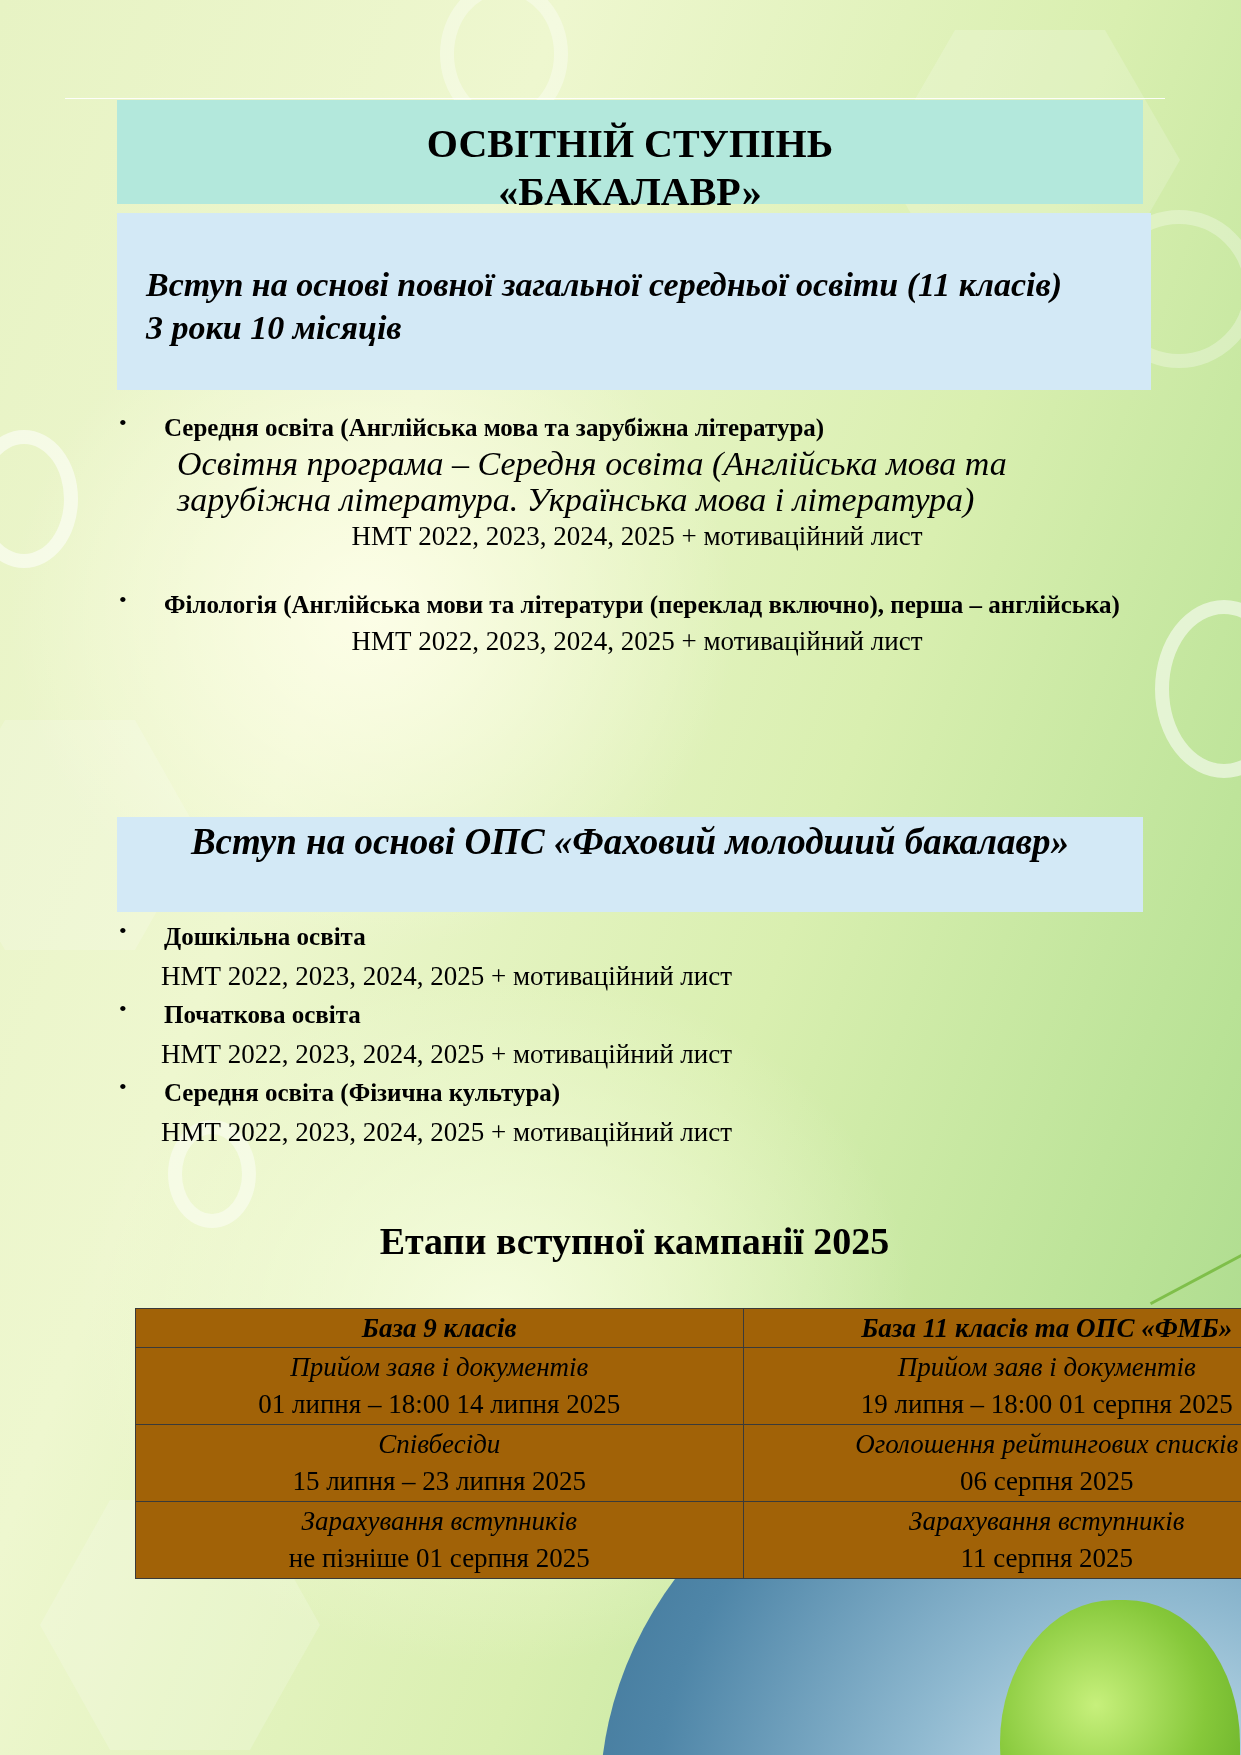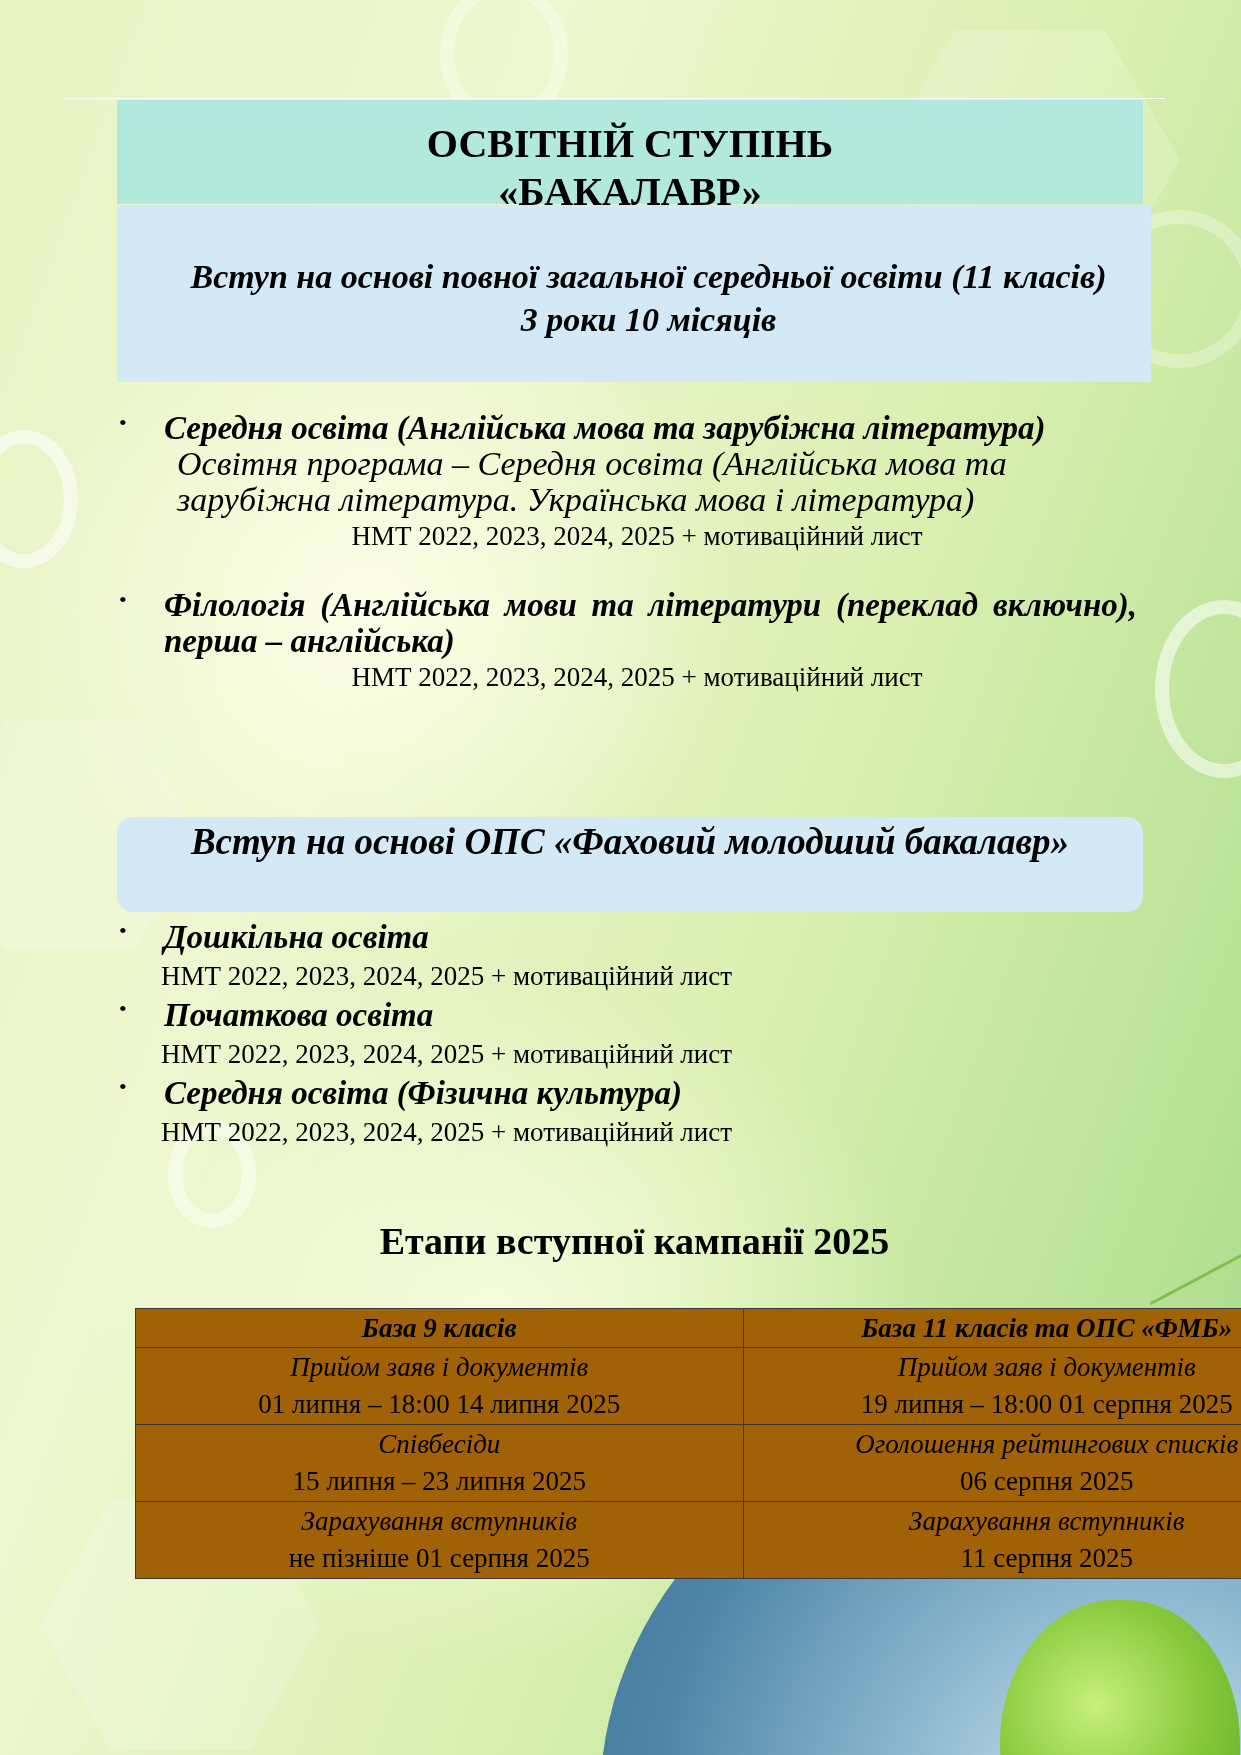--- a/index.html
+++ b/index.html
@@ -28,41 +28,41 @@
     .title-box {
       position: absolute; left: 117px; top: 100px; width: 1026px; height: 104px;
       background: #b3e8dc; text-align: center;
       font-weight: bold; font-size: 40px; line-height: 48px;
       padding-top: 20px; box-sizing: border-box;
     }
     .title-box::before {
       content: ""; position: absolute; left: -52px; top: -2px; width: 1100px; height: 1px; background: rgba(255,255,255,0.9);
     }
     .sub-box {
-      position: absolute; left: 117px; top: 205px; width: 1034px; height: 177px;
-      background: #d3e9f6; text-align: center;
+      position: absolute; left: 117px; top: 213px; width: 1034px; height: 177px;
+      background: #d3e9f6; text-align: left;
       font-weight: bold; font-style: italic; font-size: 34px; line-height: 43px;
       padding-top: 50px; box-sizing: border-box; padding-left: 29px;
     }
     .list { position: absolute; left: 117px; width: 1020px; list-style: none; margin: 0; padding: 0; }
     .list li { position: relative; padding-left: 47px; }
     .bullet { position: absolute; left: 2px; top: 0; font-size: 22px; }
-    .item-title { font-weight: bold; font-size: 33px; line-height: 36px; text-align: justify; display: block; font-style: italic; }
+    .item-title { font-weight: bold; font-size: 25px; line-height: 36px; text-align: justify; display: block; }
     .item-prog { display: block; font-style: italic; font-size: 34px; line-height: 36px; text-align: left; margin-left: -47px; padding: 0 40px 0 60px; }
     .item-nmt { display: block; font-size: 27px; line-height: 36px; text-align: center; margin-left: -47px; padding-left: 20px; }
     .list1 { top: 410px; }
     .list1 li.second { margin-top: 33px; }
     .list2 { top: 918px; }
     .list2 .item-nmt { text-align: left; margin-left: -3px; padding-left: 0; line-height: 40px; }
     .list2 .item-title { line-height: 38px; }
     .ops-box {
       position: absolute; left: 117px; top: 817px; width: 1026px; height: 95px;
       background: #d3e9f6; text-align: center;
       font-weight: bold; font-style: italic; font-size: 37px; line-height: 46px;
-      padding-top: 2px; box-sizing: border-box; border-radius: 16px;
+      padding-top: 2px; box-sizing: border-box;
     }
     .stages-title {
       position: absolute; left: 14px; width: 1241px; top: 1218px; text-align: center;
       font-weight: bold; font-size: 38px; line-height: 46px;
     }
     table.stages {
       position: absolute; left: 119px; top: 1308px; width: 1216px;
       border-collapse: collapse; background: #a16207;
       font-size: 27px;
       margin-left: 16px;

